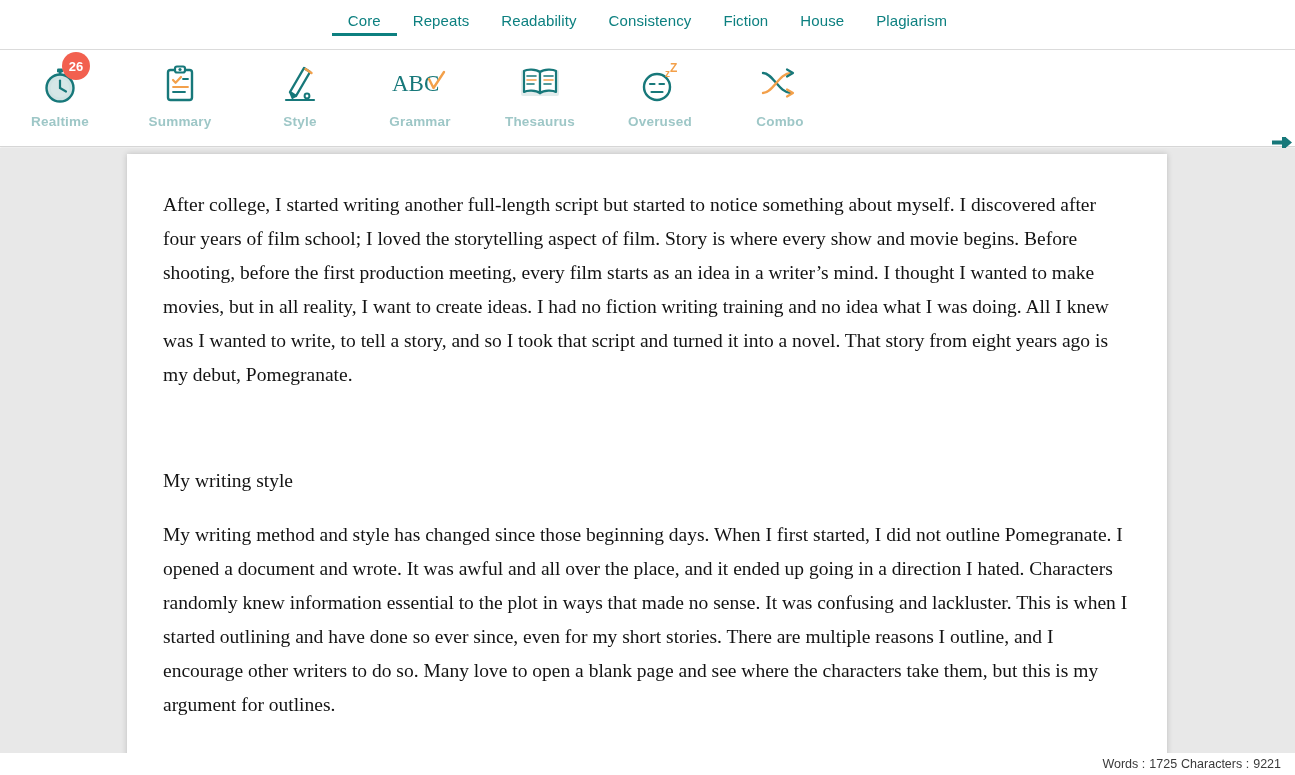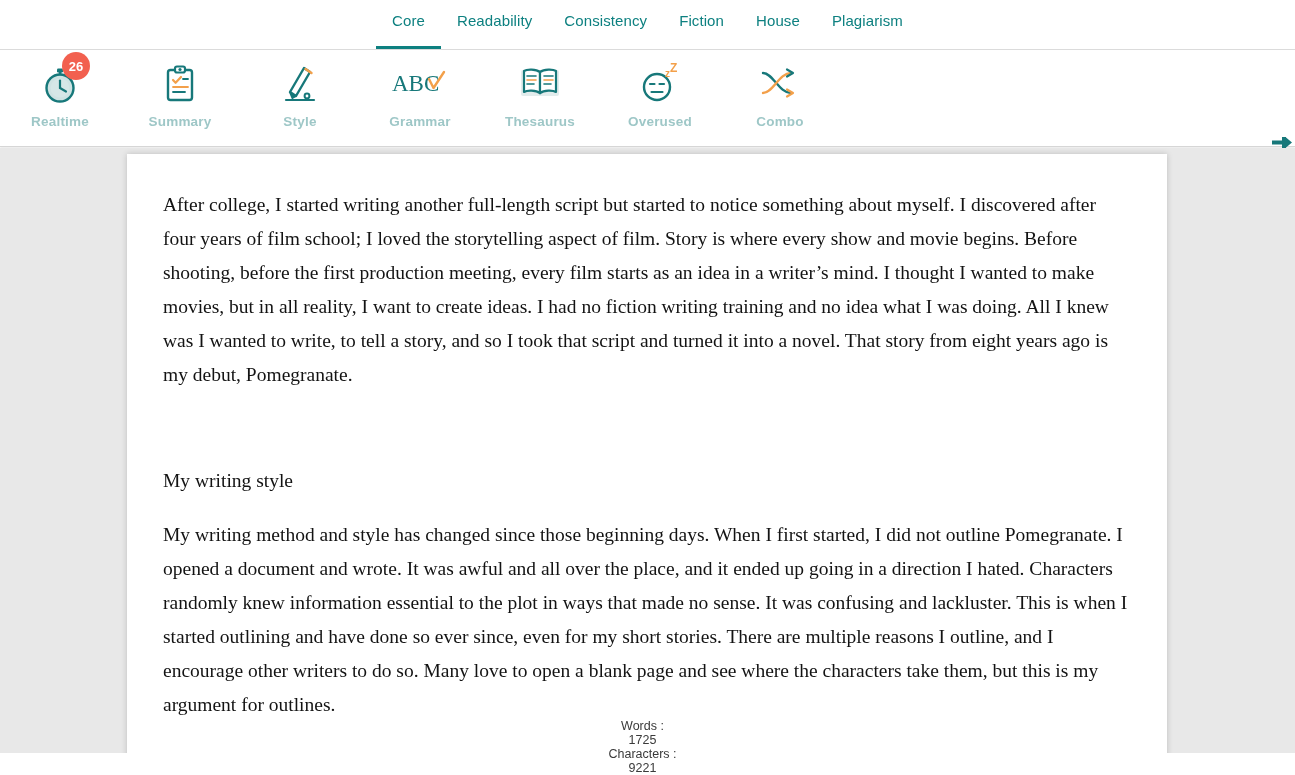--- a/index.html
+++ b/index.html
@@ -23,21 +23,21 @@
     display: flex;
     align-items: flex-start;
     justify-content: center;
     box-sizing: border-box;
     position: relative;
   }
   .nav-tab {
     font-size: 15px;
     color: #0d8080;
     padding: 12px 16px 0 16px;
-    height: 49px;
+    height: 36px;
     box-sizing: border-box;
     cursor: pointer;
     white-space: nowrap;
     letter-spacing: 0.1px;
     position: relative;
   }
   .nav-tab.active::after {
     content: "";
     position: absolute;
     left: 0;
@@ -150,30 +150,32 @@
     bottom: 0;
     height: 22px;
     background: #ffffff;
     display: flex;
     align-items: center;
     justify-content: flex-end;
     padding-right: 14px;
     box-sizing: border-box;
     font-size: 12.5px;
     color: #3a3a3a;
-    flex-direction: column;
   }
   #status-bar .stat { margin-left: 4px; white-space: nowrap; }
 </style>
 </head>
 <body>
 
 <div id="top-nav">
   <div class="nav-tab active">
     <span>Core</span>
+  </div>
+  <div class="nav-tab">
+    <span>Repeats</span>
   </div>
   <div class="nav-tab">
     <span>Readability</span>
   </div>
   <div class="nav-tab">
     <span>Consistency</span>
   </div>
   <div class="nav-tab">
     <span>Fiction</span>
   </div>

